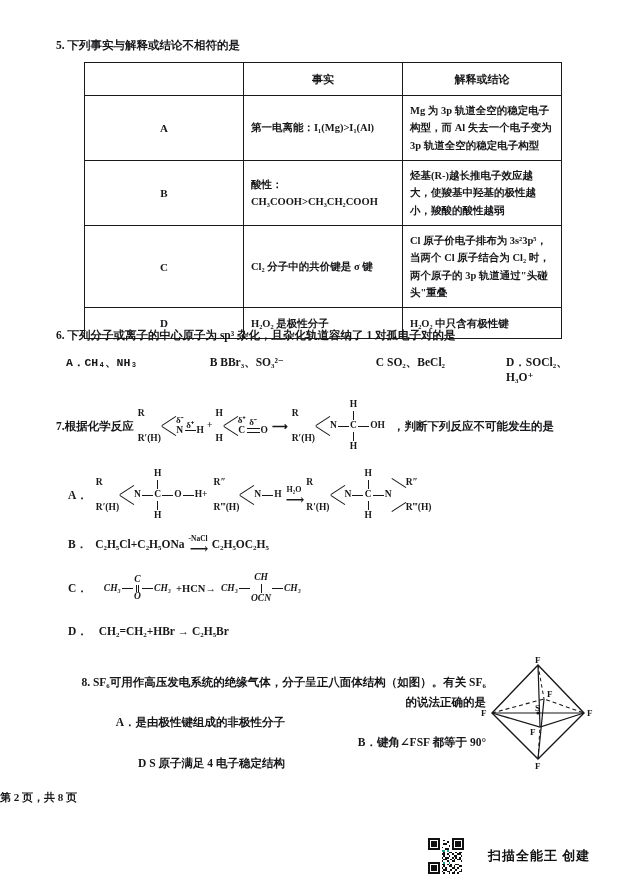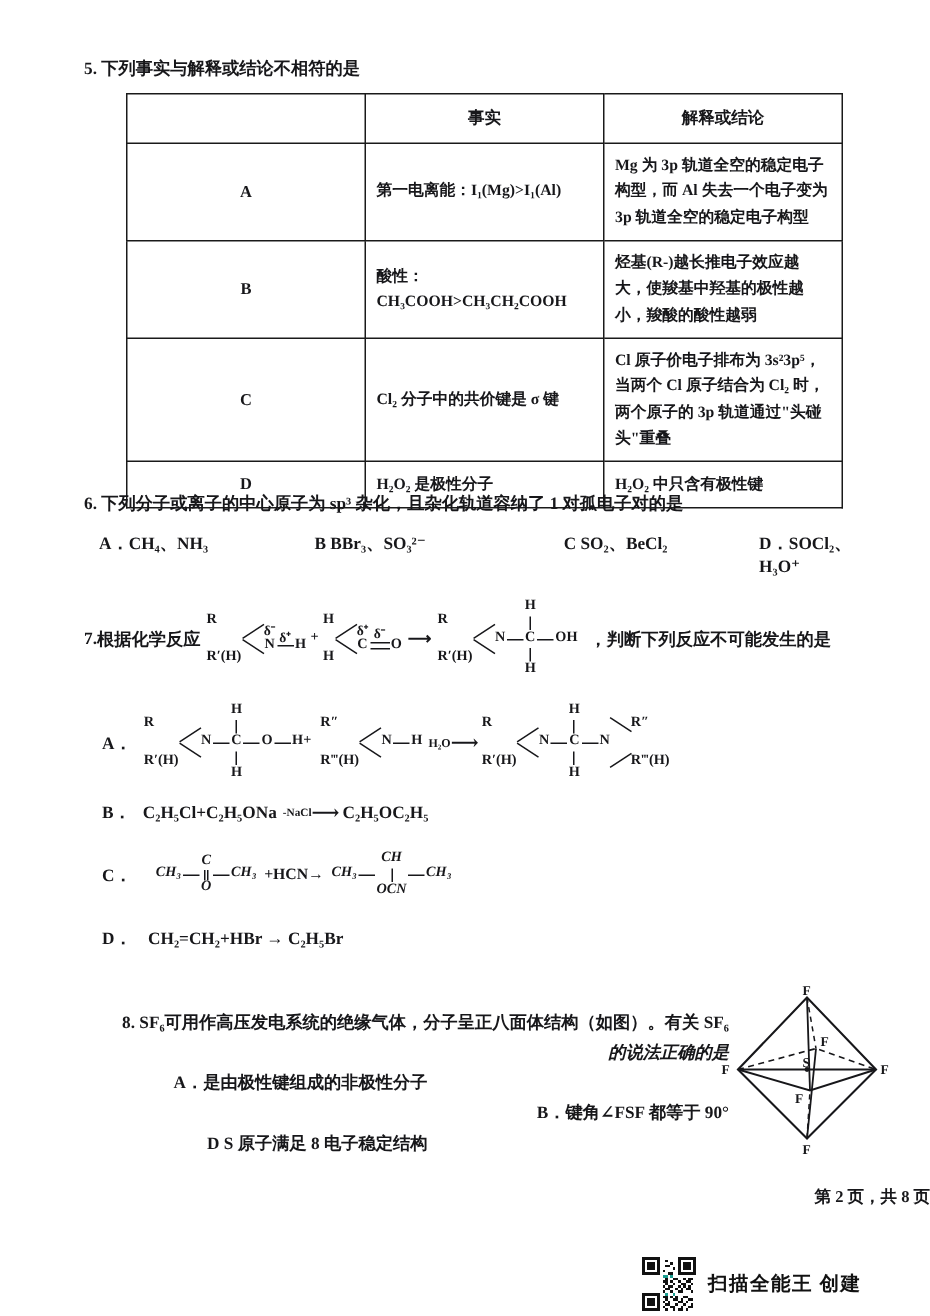--- a/index.html
+++ b/index.html
@@ -72,21 +72,21 @@
     width: 530px;
   }
   #q6 .stem { font-size: 11.5px; font-weight: bold; }
   #q6 .opts {
     margin-top: 12px;
     display: flex;
     font-size: 11.5px;
     font-weight: bold;
     padding-left: 10px;
   }
-  #q6 .opt:nth-child(1) { width: 160px; }
+  #q6 .opt:nth-child(1) { width: 160px; font-family: Liberation Mono, monospace; }
   #q6 .opt:nth-child(2) { width: 185px; }
   #q6 .opt:nth-child(3) { width: 145px; }
 
   
   #q7 {
     position: absolute;
     left: 56px;
     top: 400px;
     width: 540px;
   }
@@ -145,21 +145,21 @@
   .dbl {
     display: inline-flex;
     flex-direction: column;
     justify-content: center;
     width: 13px;
     margin: 0 1px;
   }
   .dbl i { display: block; height: 1px; background: #17171a; margin: 1.3px 0; }
   .arrow {
     display: inline-flex;
-    flex-direction: row;
+    flex-direction: column;
     align-items: center;
     margin: 0 4px;
     font-size: 8px;
     font-weight: bold;
   }
   .arrow .glyph { font-size: 13px; line-height: .9; letter-spacing: -2px; }
   .delta { font-size: 9px; font-weight: bold; }
   .slash-up { display:inline-block; width:14px; height:18px; position:relative; }
   .slash-up:after {
     content:""; position:absolute; left:0; top:0; width:17px; height:1px;
@@ -209,21 +209,21 @@
   #q8 {
     position: absolute;
     left: 56px;
     top: 672px;
     width: 430px;
     font-size: 11.5px;
     font-weight: bold;
     line-height: 1.75;
     text-align: right;
   }
-  #q8 .l2 { padding-left: 14px; font-style: italic; }
+  #q8 .l2 { padding-left: 14px; }
   #q8 .optrow {
     display: flex;
     padding-left: 14px;
     flex-direction: column;
   }
   #q8 .optrow > span:first-child { width: 215px; }
 
   
   #octa {
     position: absolute;
@@ -239,31 +239,31 @@
     font-weight: bold;
     fill: #17171a;
   }
 
   
   #footer {
     position: absolute;
     left: 0;
     top: 790px;
     width: 620px;
-    text-align: right;
+    text-align: left;
     font-size: 11px;
     font-weight: bold;
   }
   #watermark {
     position: absolute;
     left: 428px;
     top: 838px;
     display: flex;
     align-items: center;
-    gap: 8px;
+    gap: 24px;
   }
   #wm-text {
     font-size: 13px;
     font-weight: bold;
     color: #111;
     letter-spacing: 1px;
   }
   .qr {
     width: 36px;
     height: 36px;
@@ -546,21 +546,21 @@
     <div class="optrow">
       <span>
         <span>A．</span><span>是由极性键组成的非极性分子</span>
       </span>
       <span>
         <span>B．</span><span>键角∠FSF 都等于 90°</span>
       </span>
     </div>
     <div class="optrow">
       <span>
-        <span>D</span>&nbsp;<span>S 原子满足 8 电子稳定结构</span>
+        <span>D</span>&nbsp;<span>S 原子满足 4 电子稳定结构</span>
       </span>
     </div>
   </div>
 
   <div id="octa">
     <svg width="120" height="115" viewBox="0 0 120 115">
 
       <g stroke="#17171a" stroke-width="1.4" fill="none">
         <path d="M60 10 L14 58 L60 104 L106 58 Z"></path>
       </g>

